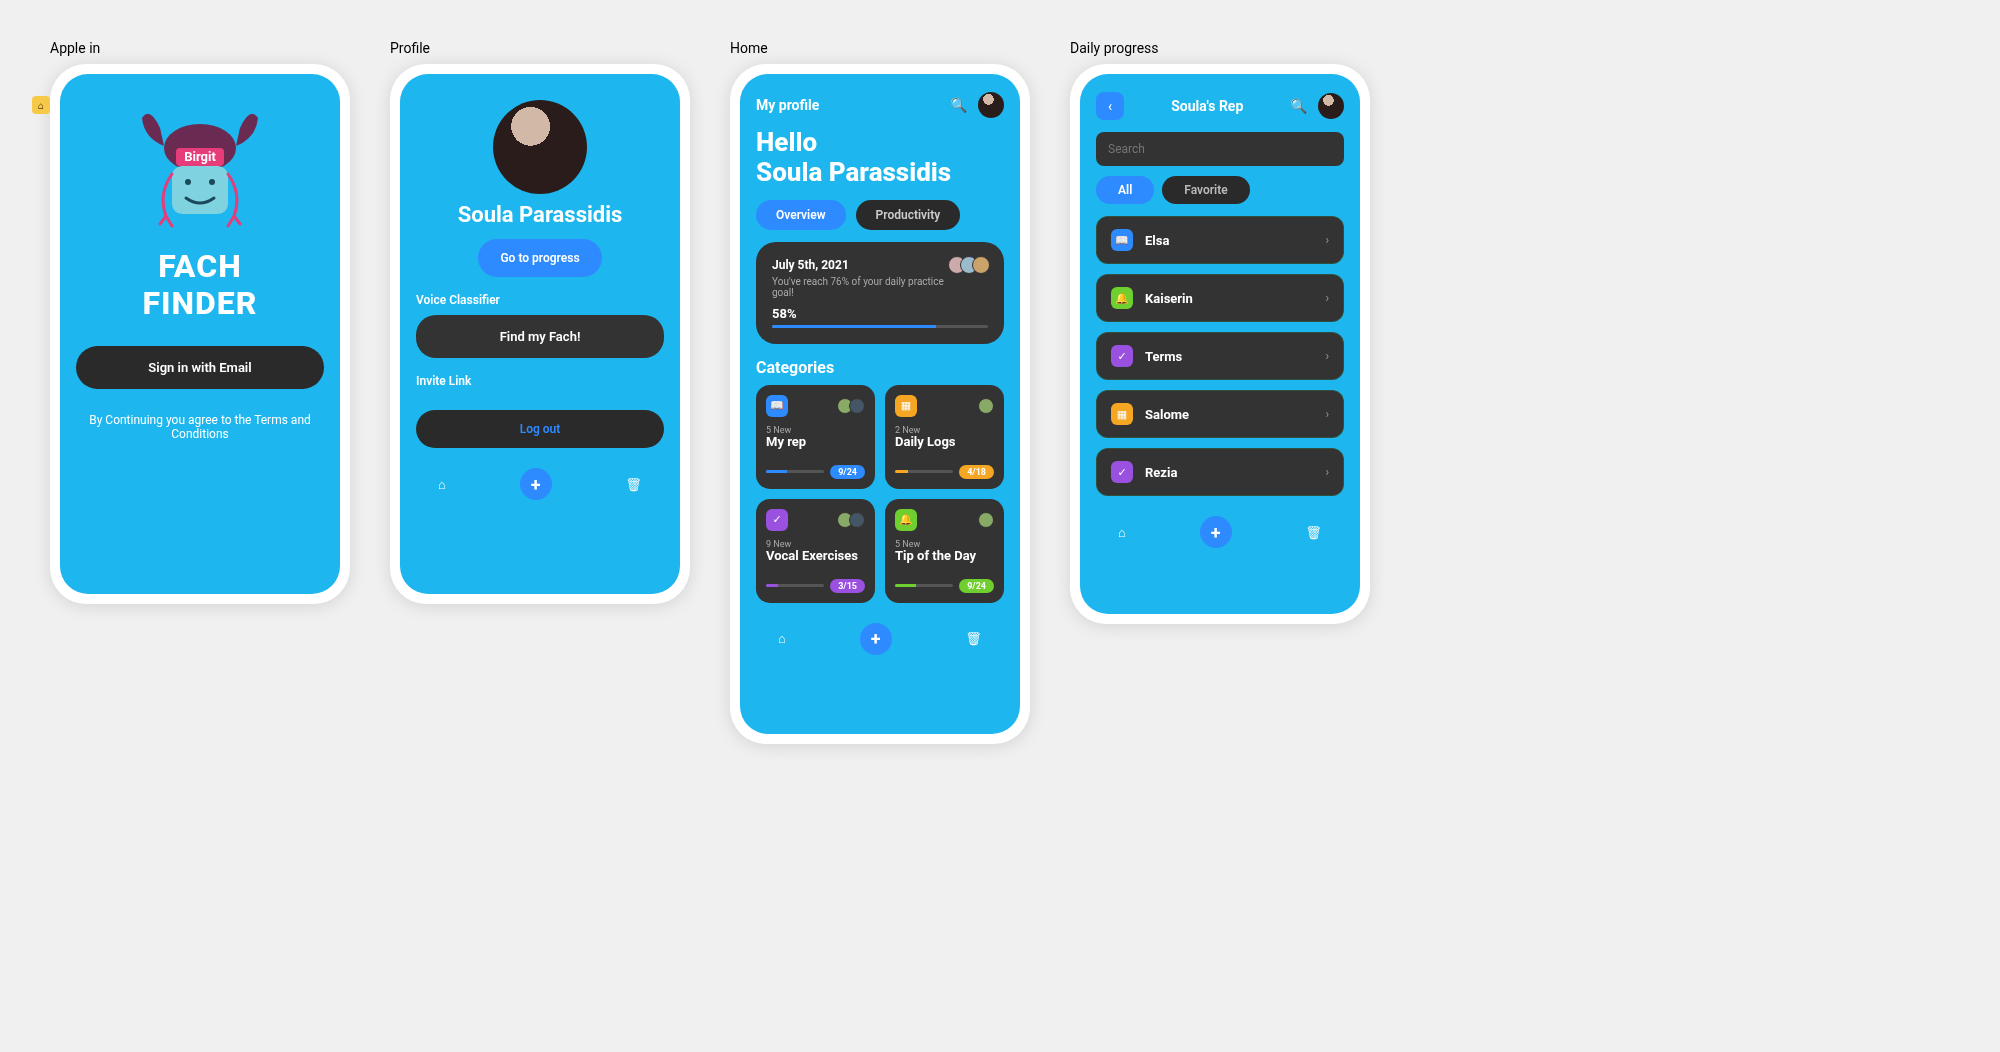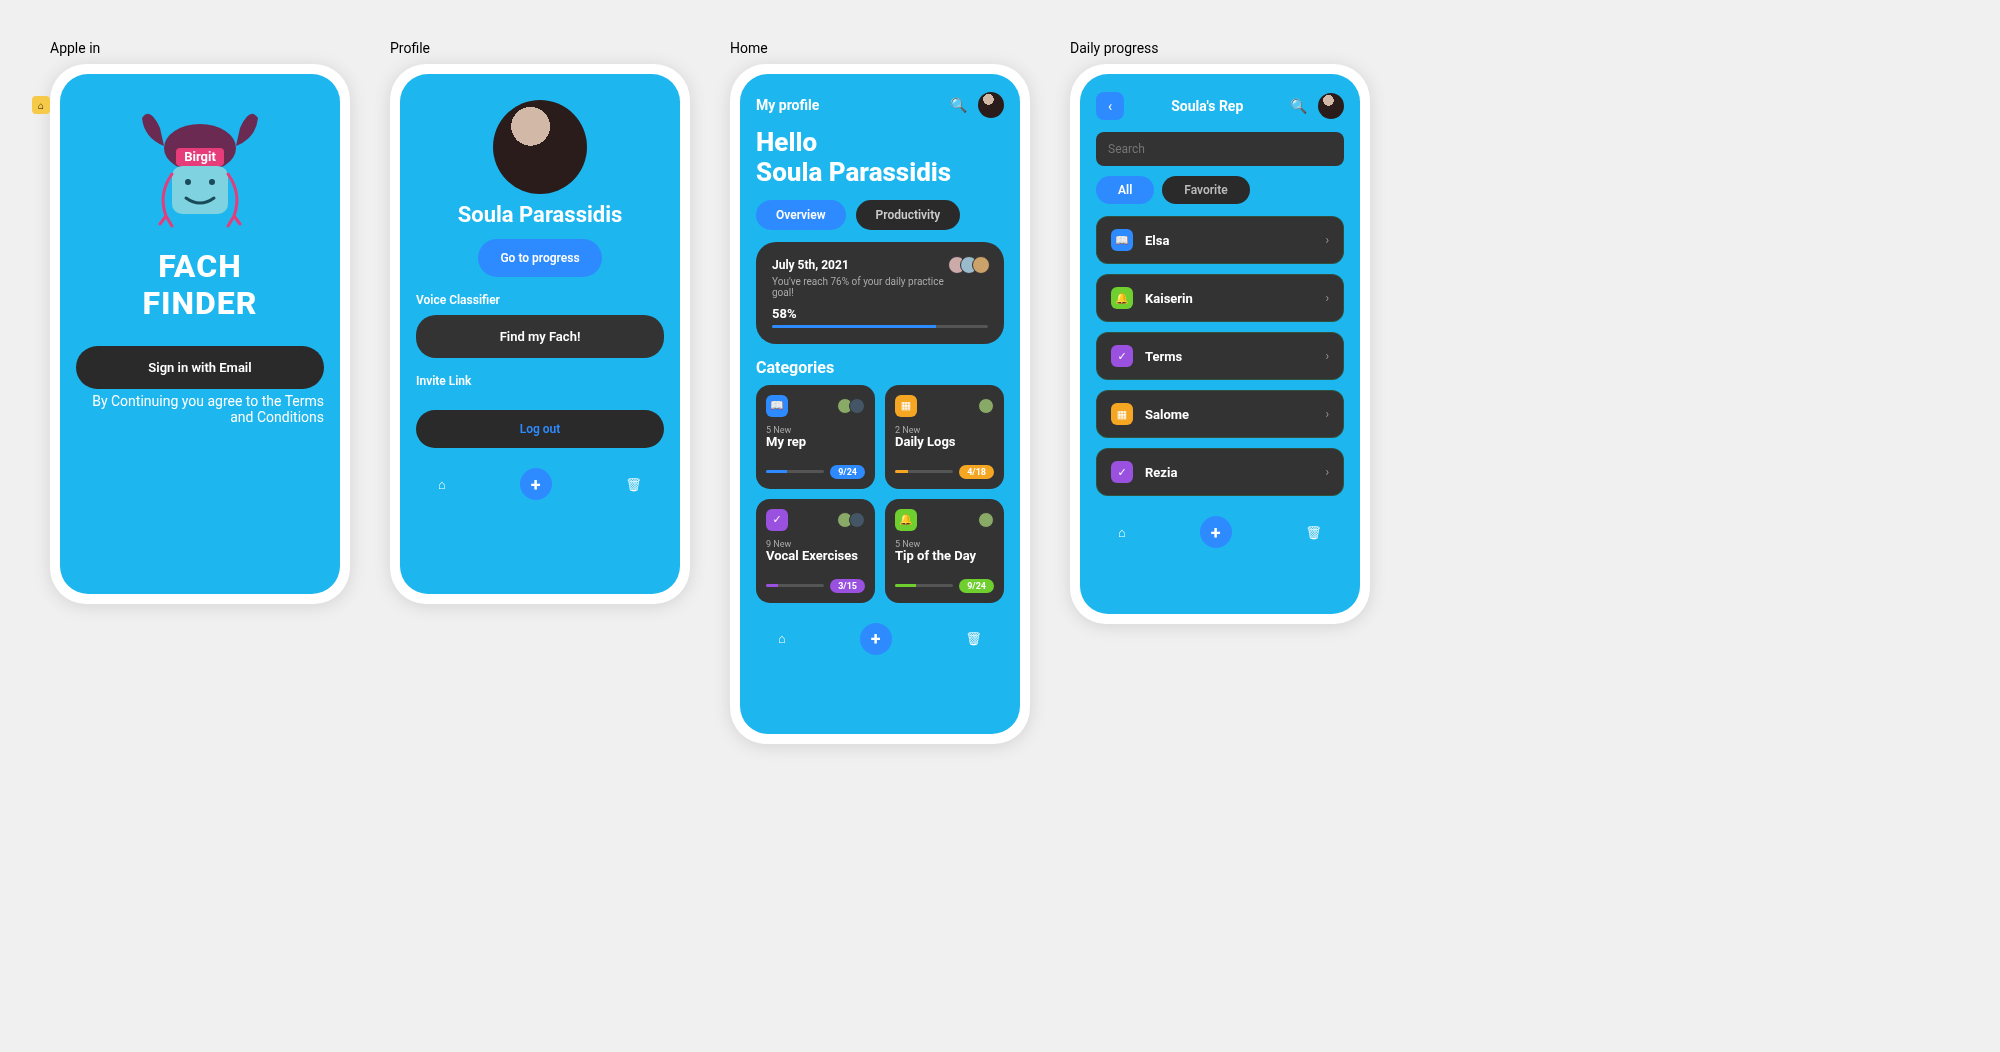--- a/index.html
+++ b/index.html
@@ -11,21 +11,21 @@
 .screen { background:#1db6ee; border-radius:28px; padding:18px 16px 14px; color:#fff; position:relative; overflow:hidden; }
 
 
 .signin .screen { min-height:520px; display:flex; flex-direction:column; align-items:center; }
 .viking { width:140px; height:140px; margin-top:6px; }
 .ftitle { font-size:32px; font-weight:800; text-align:center; line-height:1.15; margin-top:10px; letter-spacing:1px; }
 .btn-dark { background:#2a2a2a; color:#fff; border:none; border-radius:24px; padding:14px 0; font-size:13px; font-weight:600; cursor:pointer; }
 .btn-dark.full { width:100%; }
 .pair { display:flex; gap:12px; width:100%; margin-top:10px; }
 .pair .btn-dark { flex:1; }
-.terms { font-size:14px; color:#fff; margin-top:4px; text-align:right; }
+.terms { font-size:12px; color:#fff; margin-top:24px; text-align:center; }
 .signin-btns { width:100%; margin-top:24px; display:flex; flex-direction:column; }
 .badge-home { position:absolute; left:-18px; top:32px; width:18px; height:18px; background:#f7c948; border-radius:4px; display:flex; align-items:center; justify-content:center; font-size:10px; }
 
 
 .profile .screen { min-height:520px; display:flex; flex-direction:column; align-items:center; }
 .avatar-lg { width:94px; height:94px; border-radius:50%; background:radial-gradient(circle at 40% 28%,#d2b8a6 0 22%,#2a1c1a 22% 100%); margin-top:8px; }
 .uname { font-size:22px; font-weight:700; margin-top:8px; }
 .btn-blue { background:#2e8bff; color:#fff; border:none; border-radius:22px; padding:12px 22px; font-size:12px; font-weight:600; cursor:pointer; margin-top:12px; }
 .sect { width:100%; margin-top:16px; }
 .sect-label { font-size:12px; font-weight:600; margin-bottom:8px; color:#fff; }

